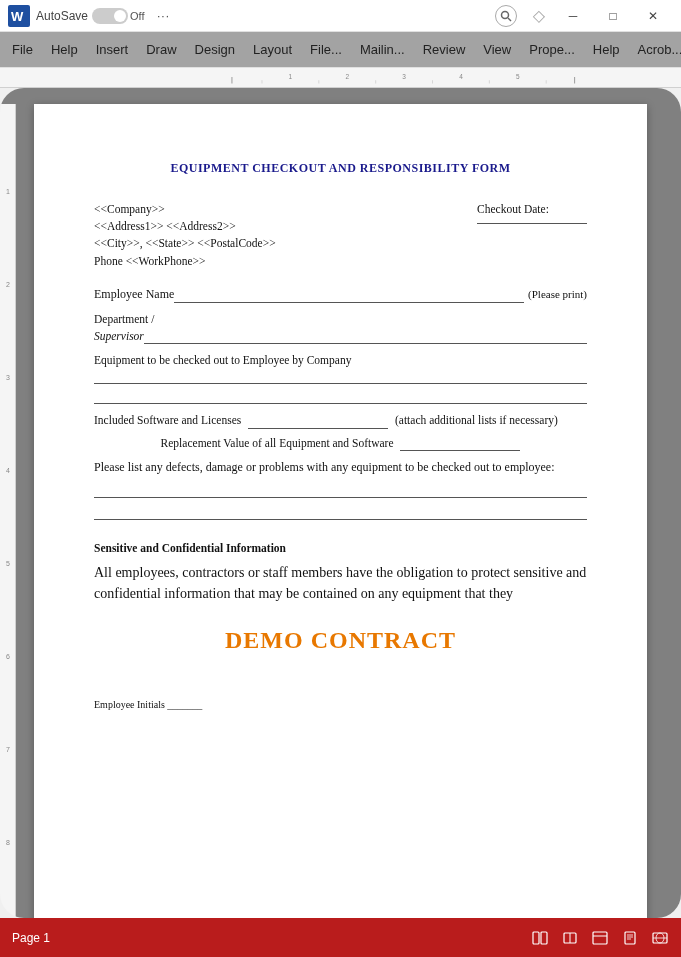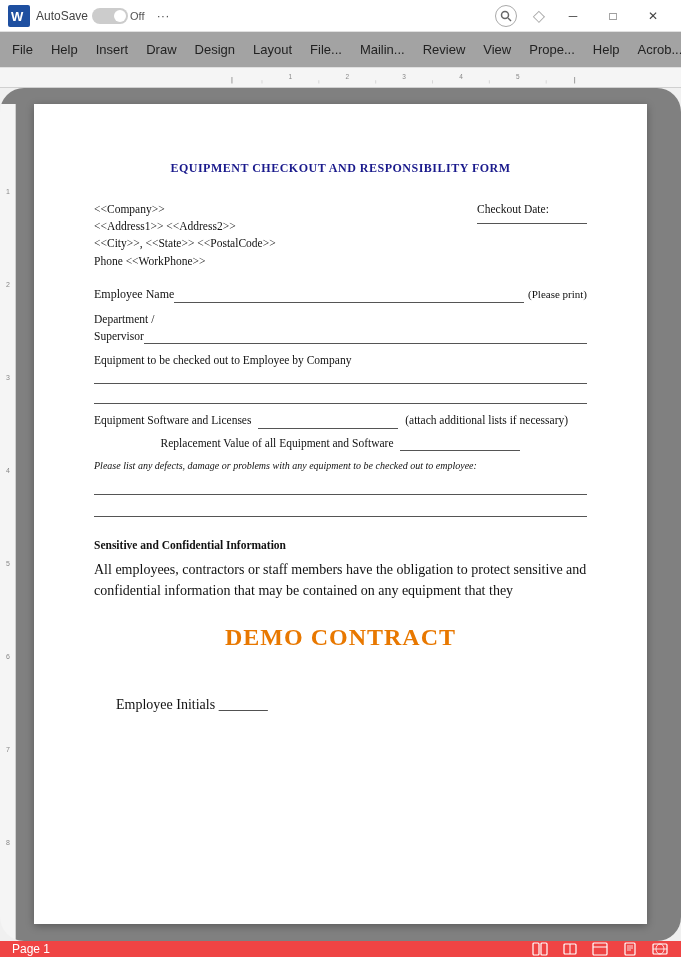--- a/index.html
+++ b/index.html
@@ -235,21 +235,21 @@
       font-size: 11.5px;
       line-height: 1.5;
     }
 
     .replacement-row {
       margin-bottom: 8px;
       font-size: 11.5px;
       text-align: center;
     }
 
-    .defects-section { margin-bottom: 8px; font-size: 10px; font-style: italic; }
+    .defects-section { margin-bottom: 8px; font-size: 12px; }
     .defects-line { border-bottom: 1px solid #555; width: 100%; height: 14px; margin-top: 8px; }
 
     .sensitive-heading {
       font-size: 11.5px;
       font-weight: bold;
       margin-bottom: 6px;
     }
     .sensitive-text {
       font-size: 14px;
       line-height: 1.5;
@@ -259,28 +259,27 @@
       text-align: center;
       font-size: 24px;
       font-weight: bold;
       color: #e87800;
       margin: 20px 0;
       letter-spacing: 1px;
     }
 
     .initials-row {
       margin-top: 40px;
-      font-size: 14px;
-      margin-left: 22px;
+      font-size: 10px;
     }
 
     
     .statusbar {
-      background: #ef4444;
-      height: 16px;
+      background: #b91c1c;
+      height: 39px;
       display: flex;
       align-items: center;
       padding: 0 12px;
       flex-shrink: 0;
       color: #fff;
       font-size: 12px;
       gap: 16px;
     }
     .statusbar-right {
       margin-left: auto;
@@ -403,34 +402,34 @@
     </div>
 
     <div class="employee-row">
       <span class="employee-label">Employee Name</span>
       <span class="employee-line"></span>
       <span class="please-print">(Please print)</span>
     </div>
 
     <div class="dept-row">
       <span class="dept-label">Department /</span>
-      <div style="display:flex; align-items:flex-end; gap:0; margin-top:1px;">
+      <div style="display:flex; align-items:flex-end; gap:0; margin-top:1px;font-style:italic;">
         <span style="font-size:11.5px; white-space:nowrap;">Supervisor</span>
         <span style="flex:1; border-bottom:1px solid #555; display:inline-block; height:14px;"></span>
       </div>
     </div>
 
     <div class="equipment-section">
       <span class="equipment-label">Equipment to be checked out to Employee by Company</span>
       <div class="equipment-line"></div>
       <div class="equipment-line"></div>
     </div>
 
     <div class="software-row">
-      <span>Equipment Software and Licenses</span>
+      <span>Included Software and Licenses</span>
       <span style="border-bottom:1px solid #555; display:inline-block; width:140px; height:14px; vertical-align:bottom; margin: 0 4px;"></span>
       <span>(attach additional lists if necessary)</span>
     </div>
 
     <div class="replacement-row">
       <span>Replacement Value of all Equipment and Software</span>
       <span style="border-bottom:1px solid #555; display:inline-block; width:120px; height:14px; vertical-align:bottom; margin-left:4px;"></span>
     </div>
 
     <div class="defects-section">

